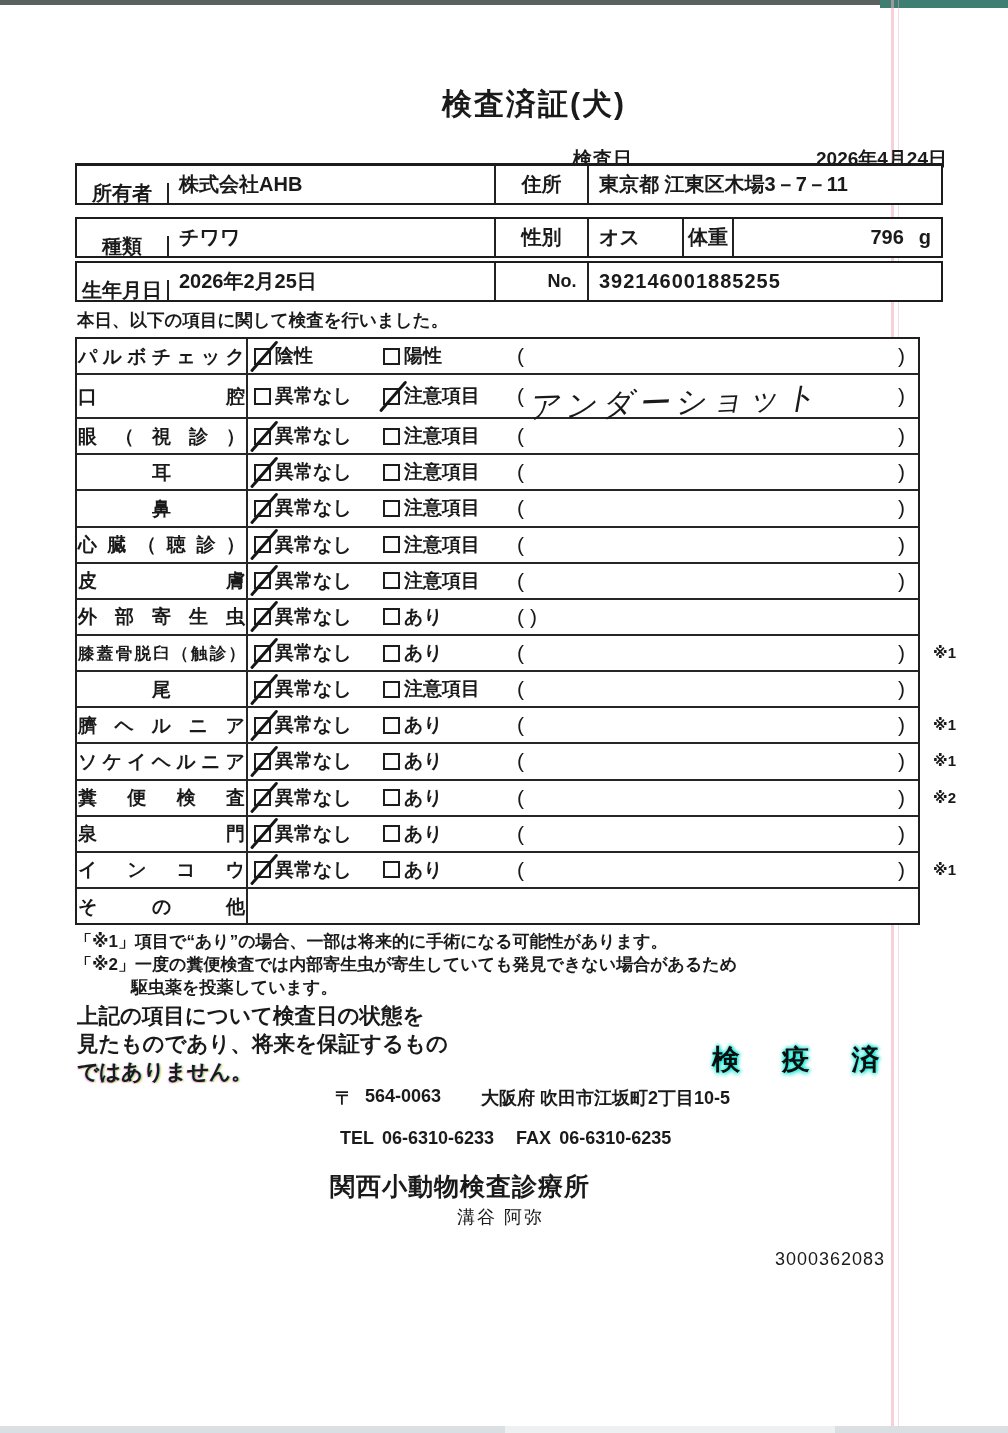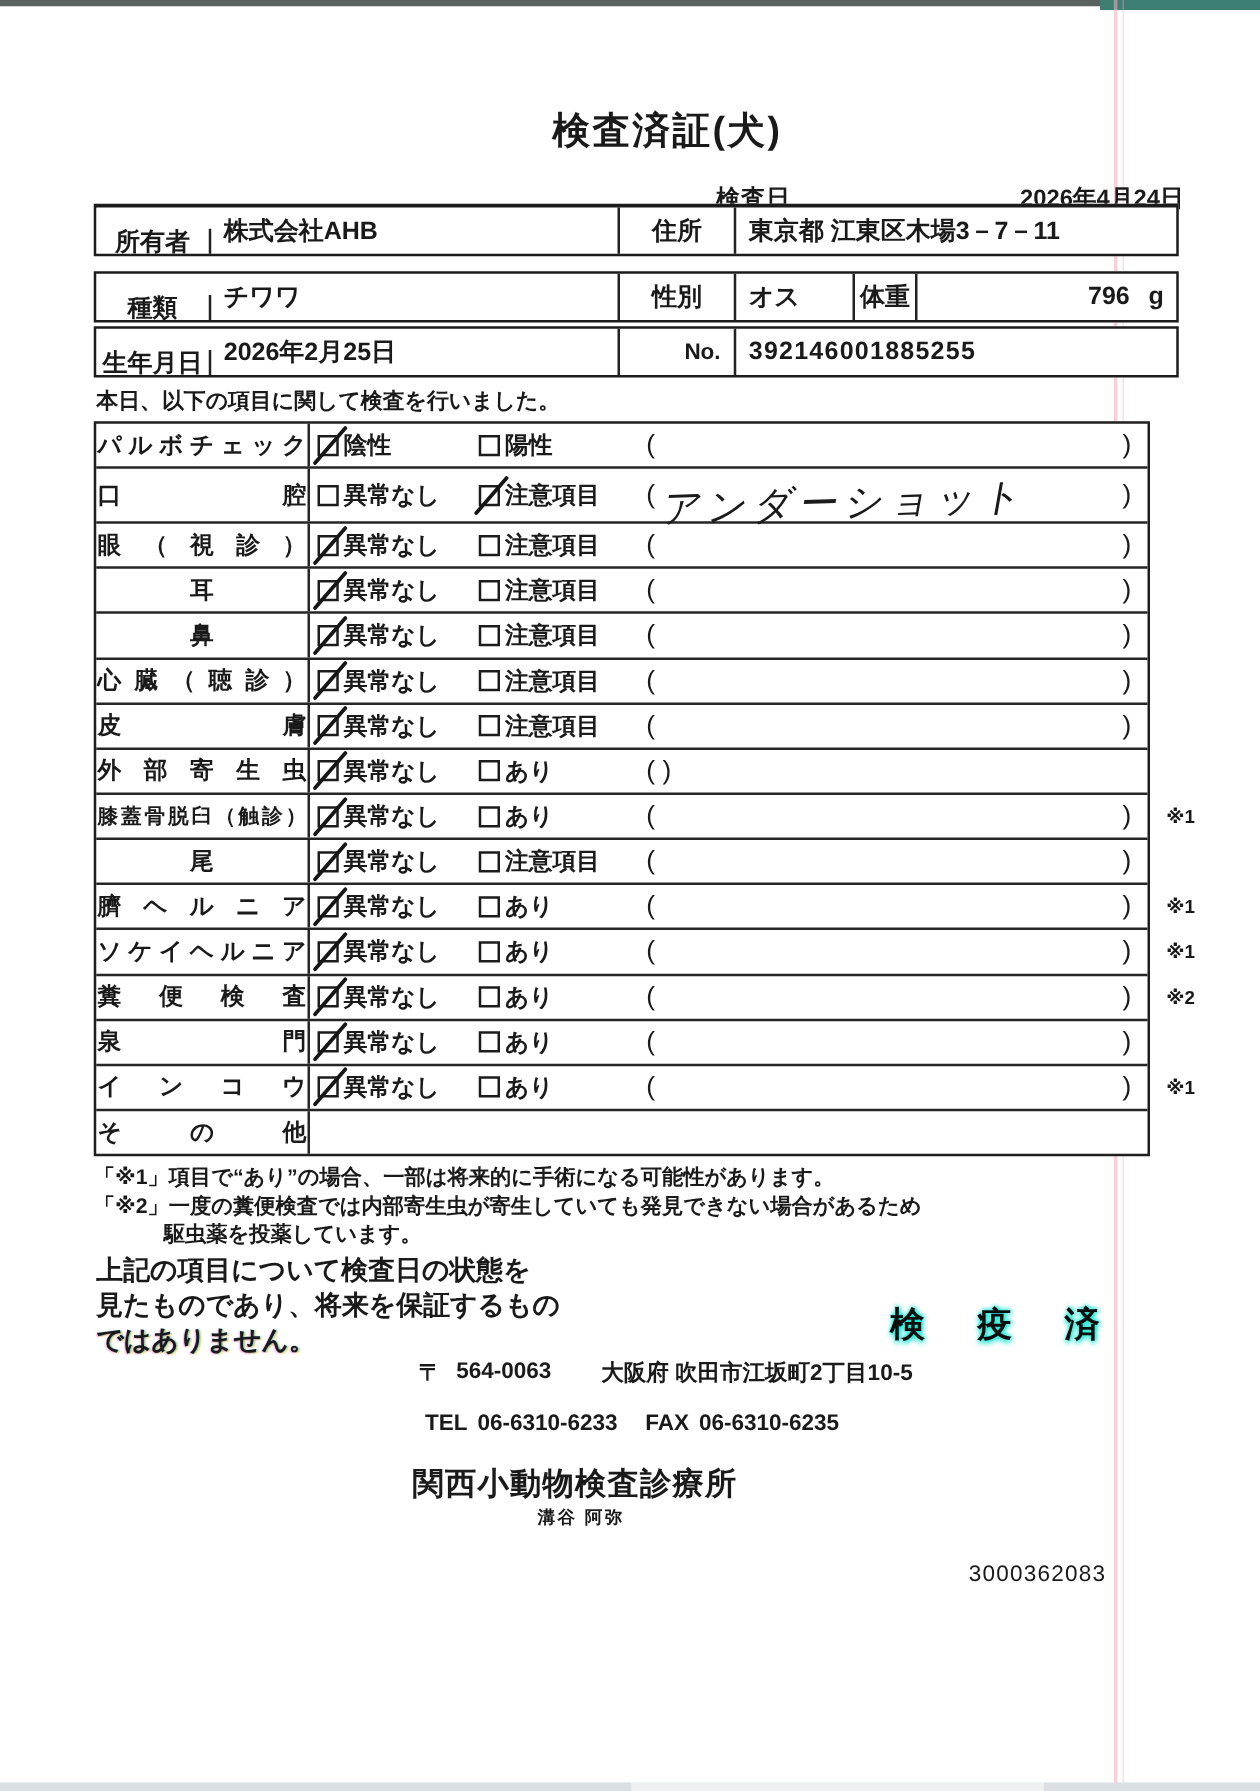--- a/index.html
+++ b/index.html
@@ -70,21 +70,21 @@
   .statement{position:absolute;left:77px;top:1002px;font-size:21.5px;font-weight:700;line-height:28px;}
   .statement .fringe{text-shadow:1px 0 1px rgba(0,180,255,.5),-1px 1px 1px rgba(255,60,200,.35),2px 1px 1px rgba(255,210,0,.45);}
   
   .stamp{position:absolute;left:712px;top:1041px;font-size:28px;font-weight:700;letter-spacing:17px;color:#0d0d0d;
     text-shadow:0 2px 4px rgba(0,230,210,.95),0 -2px 3px rgba(0,230,210,.55),2px 0 3px rgba(0,230,210,.6);}
   .zip-line{position:absolute;left:335px;top:1086px;font-size:18px;font-weight:600;display:flex;gap:12px;}
   .zip-line .addr{margin-left:28px;}
   .tel-line{position:absolute;left:340px;top:1128px;font-size:18px;font-weight:600;display:flex;gap:8px;}
   .tel-line .fax-group{margin-left:14px;}
   .clinic-name{position:absolute;left:330px;top:1170px;font-size:25px;font-weight:700;letter-spacing:1px;}
-  .examiner{position:absolute;left:430px;top:1205px;font-size:14px;font-weight:700;letter-spacing:2px;}
+  .examiner{position:absolute;left:457px;top:1205px;font-size:18px;font-weight:400;letter-spacing:2px;}
   .serial{position:absolute;left:775px;top:1249px;font-size:18px;font-weight:500;letter-spacing:1px;}
 </style>
 </head>
 <body>
 
 <div class="page">
 
   <div class="top-bar" style="background: rgb(90, 98, 95);"></div>
   <div class="top-bar-teal" style="background: rgb(63, 126, 115);"></div>
   <div class="pink-line l1" style="background: rgb(244, 169, 186);"></div>

